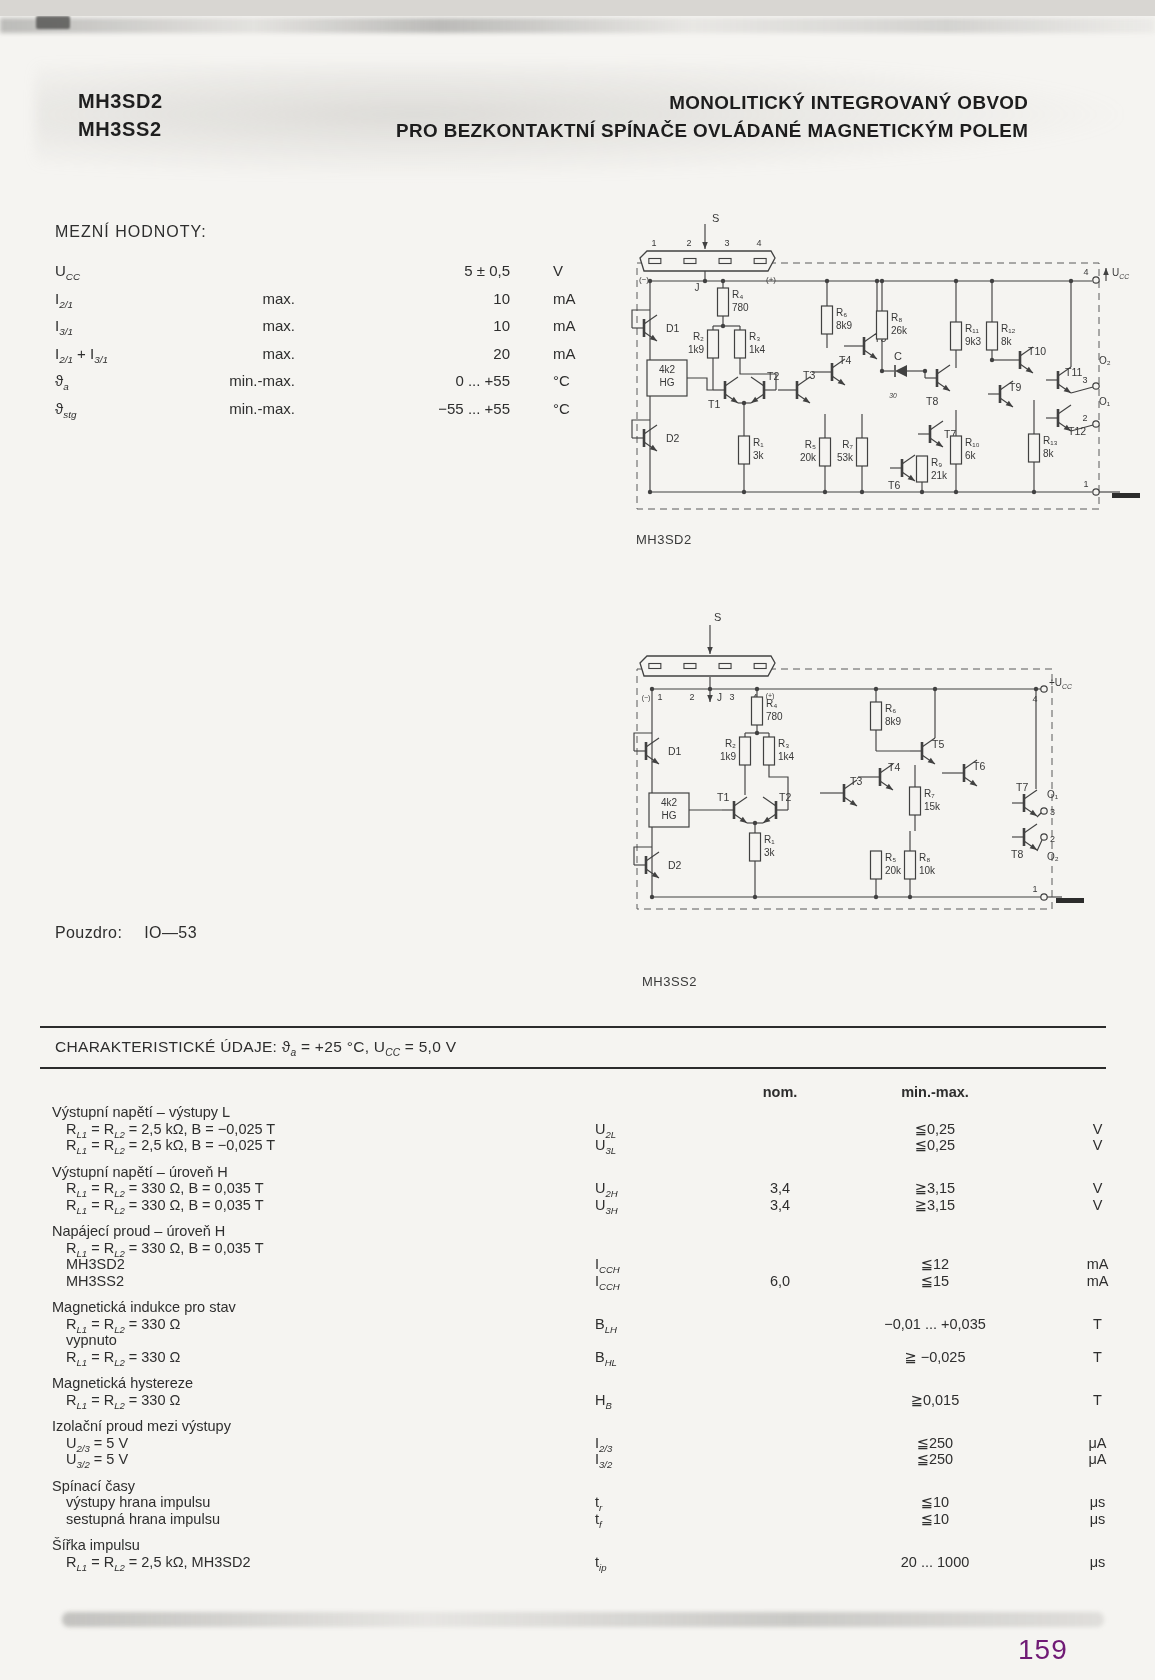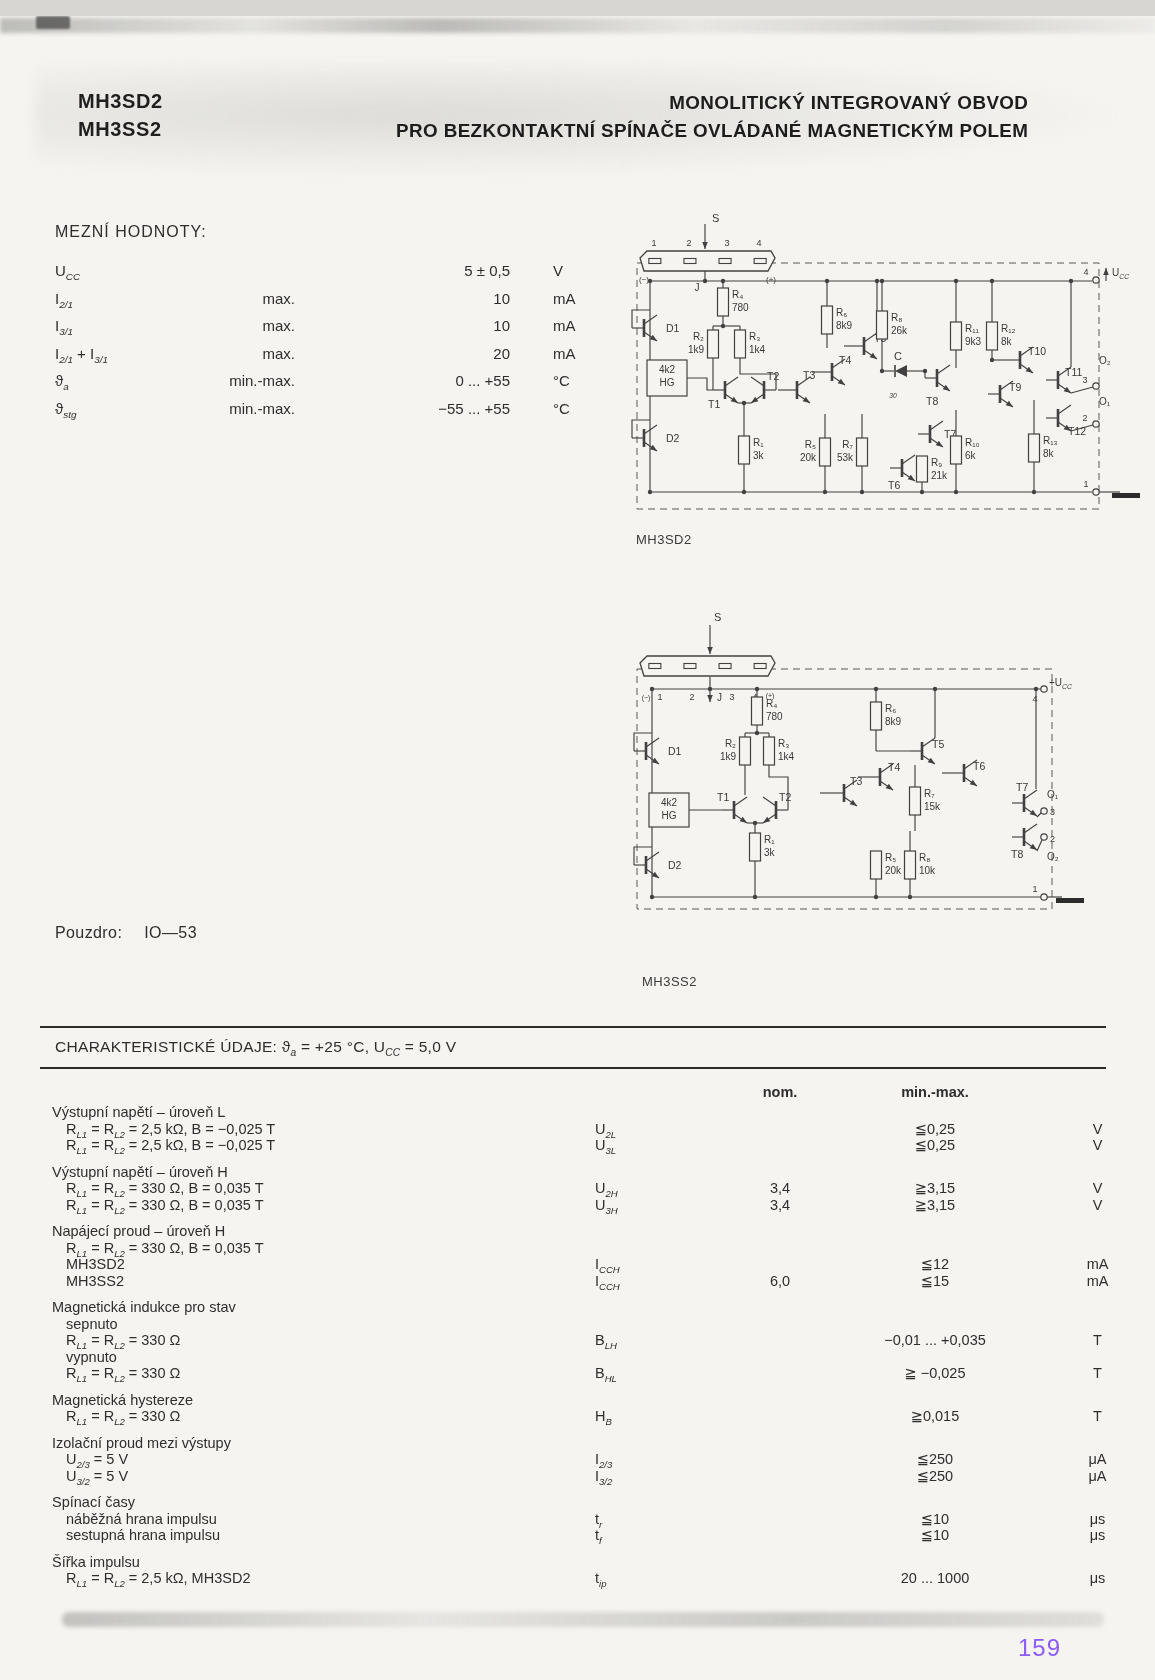--- a/index.html
+++ b/index.html
@@ -46,21 +46,21 @@
   .crow{position:relative;height:16.5px;font-size:14.5px;}
   .crow.gap{margin-top:10px;}
   .crow span{position:absolute;top:0;white-space:nowrap;}
   .c-label{left:2px;}
   .crow.ind .c-label{left:16px;}
   .c-sym{left:545px;}
   .c-nom{left:675px;width:110px;text-align:center;}
   .c-mm{left:770px;width:230px;text-align:center;}
   .c-unit{left:1010px;width:75px;text-align:center;}
   sub{font-size:66%;font-style:italic;line-height:0;letter-spacing:0;}
-  .page-number{position:absolute;left:1018px;top:1618px;font-size:24px;letter-spacing:1px;color:#8b5cf6;}
+  .page-number{position:absolute;left:1018px;top:1618px;font-size:28px;letter-spacing:1px;color:#701a75;}
 </style>
 </head>
 <body>
 
 <div class="page">
 
   <div class="scan-topband"></div>
   <div class="scan-blotch"></div>
   <div class="scan-headwash"></div>
   <div class="scan-botband"></div>
@@ -514,21 +514,21 @@
 
   <div class="char-rule" style="top:1010px;"></div>
   <div class="char-title" id="char-title">CHARAKTERISTICKÉ ÚDAJE: ϑ<sub>a</sub> = +25 °C, U<sub>CC</sub> = 5,0 V</div>
   <div class="char-rule" style="top:1051px;"></div>
   <div class="char-heads">
     <span class="ch-nom">nom.</span>
     <span class="ch-mm">min.-max.</span>
   </div>
   <div class="char-rows" id="char-rows">
       <div class="crow">
-        <span class="c-label">Výstupní napětí – úroveň L</span>
+        <span class="c-label">Výstupní napětí – výstupy L</span>
       </div>
       <div class="crow ind">
         <span class="c-label">R<sub>L1</sub> = R<sub>L2</sub> = 2,5 kΩ, B = −0,025 T</span>
         <span class="c-sym">U<sub>2L</sub></span>
         <span class="c-mm">≦0,25</span>
         <span class="c-unit">V</span>
       </div>
       <div class="crow ind">
         <span class="c-label">R<sub>L1</sub> = R<sub>L2</sub> = 2,5 kΩ, B = −0,025 T</span>
         <span class="c-sym">U<sub>3L</sub></span>
@@ -568,23 +568,20 @@
         <span class="c-label">MH3SS2</span>
         <span class="c-sym">I<sub>CCH</sub></span>
         <span class="c-nom">6,0</span>
         <span class="c-mm">≦15</span>
         <span class="c-unit">mA</span>
       </div>
       <div class="crow gap">
         <span class="c-label">Magnetická indukce pro stav</span>
       </div>
       <div class="crow ind">
-        <span class="c-label">sepnuto</span>
-      </div>
-      <div class="crow ind">
         <span class="c-label">R<sub>L1</sub> = R<sub>L2</sub> = 330 Ω</span>
         <span class="c-sym">B<sub>LH</sub></span>
         <span class="c-mm">−0,01 ... +0,035</span>
         <span class="c-unit">T</span>
       </div>
       <div class="crow ind">
         <span class="c-label">vypnuto</span>
       </div>
       <div class="crow ind">
         <span class="c-label">R<sub>L1</sub> = R<sub>L2</sub> = 330 Ω</span>
@@ -613,21 +610,21 @@
       <div class="crow ind">
         <span class="c-label">U<sub>3/2</sub> = 5 V</span>
         <span class="c-sym">I<sub>3/2</sub></span>
         <span class="c-mm">≦250</span>
         <span class="c-unit">μA</span>
       </div>
       <div class="crow gap">
         <span class="c-label">Spínací časy</span>
       </div>
       <div class="crow ind">
-        <span class="c-label">náběžná hrana impulsu</span>
+        <span class="c-label">výstupy hrana impulsu</span>
         <span class="c-sym">t<sub>r</sub></span>
         <span class="c-mm">≦10</span>
         <span class="c-unit">μs</span>
       </div>
       <div class="crow ind">
         <span class="c-label">sestupná hrana impulsu</span>
         <span class="c-sym">t<sub>f</sub></span>
         <span class="c-mm">≦10</span>
         <span class="c-unit">μs</span>
       </div>

